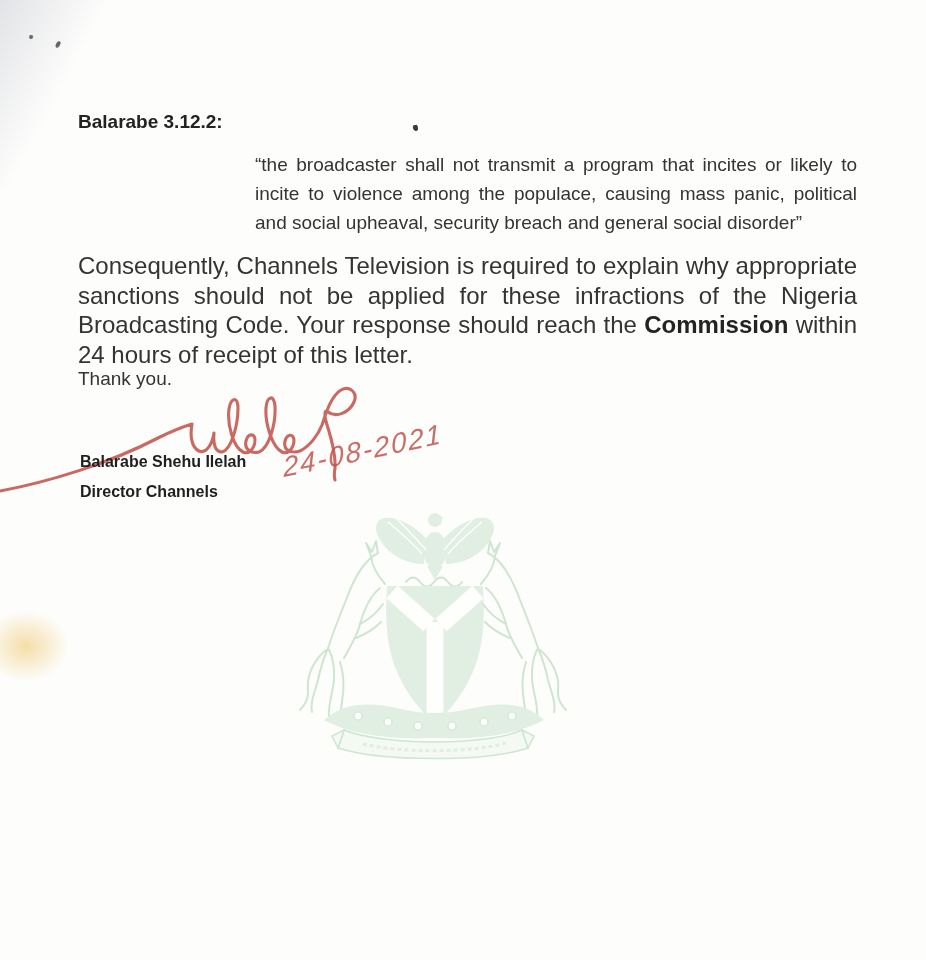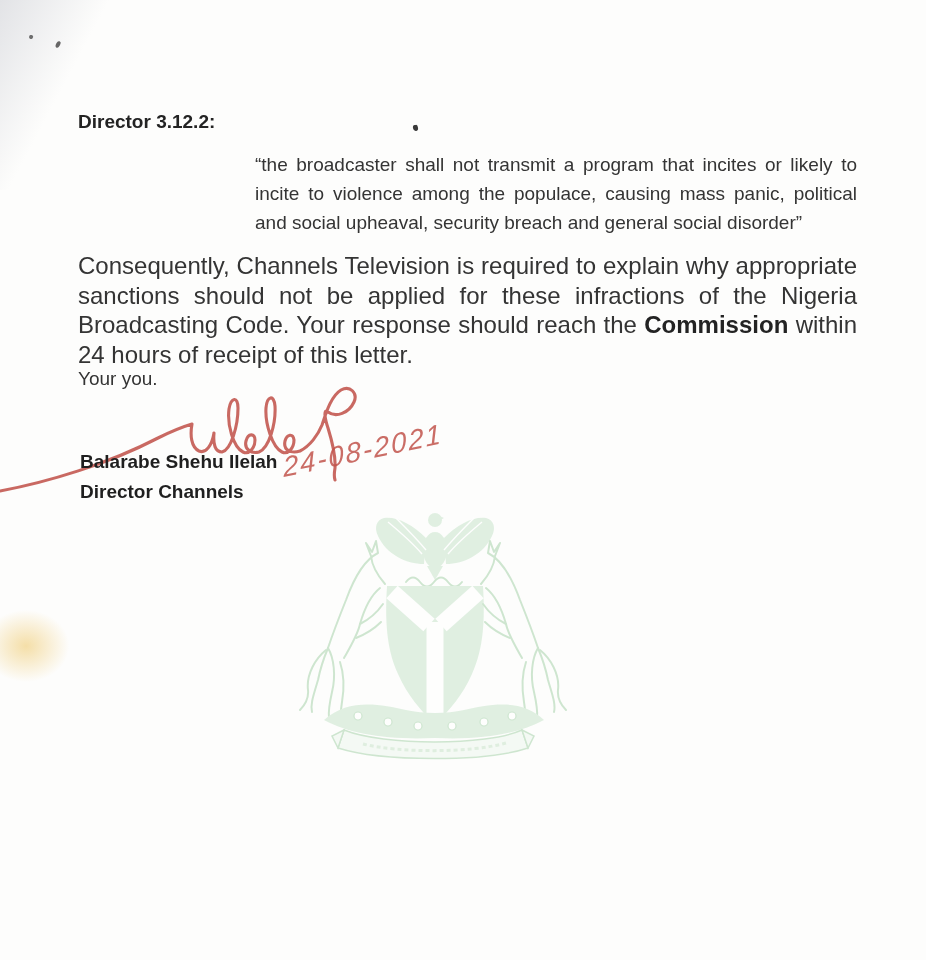--- a/index.html
+++ b/index.html
@@ -53,21 +53,21 @@
     position:absolute;left:78px;top:251px;width:779px;
     font-size:24px;line-height:29.5px;text-align:justify;
   }
   .para b{color:var(--text-bold);}
   .closing{
     position:absolute;left:78px;top:364px;
     font-size:19px;line-height:29px;
   }
   .sig-name-block{
     position:absolute;left:80px;top:447px;
-    font-size:19px;line-height:30px;font-weight:700;color:#1f1f1f;
+    font-size:16px;line-height:30px;font-weight:700;color:#1f1f1f;
   }
   .sig-svg{position:absolute;left:0;top:375px;width:470px;height:140px;}
   .sig-path{fill:none;stroke:var(--ink);stroke-width:3.1;stroke-linecap:round;stroke-linejoin:round;opacity:.88;}
   .hand-date{
     position:absolute;left:283px;top:452px;width:180px;
     font-size:28px;font-style:italic;letter-spacing:2px;
     color:var(--ink);opacity:.85;
     transform:rotate(-12deg) skewX(-8deg);
     transform-origin:left center;
     white-space:nowrap;
@@ -84,29 +84,29 @@
 
 <div id="page">
 
   <div class="corner-shade"></div>
   <div class="speck s1"></div>
   <div class="speck s2"></div>
   <div class="speck s3"></div>
   <div class="stain"></div>
 
   <div class="section-row">
-    <div class="section-label">Director 3.12.2:</div>
+    <div class="section-label">Balarabe 3.12.2:</div>
     <div class="section-quote">“the broadcaster shall not transmit a program that incites or likely to incite to violence among the populace, causing mass panic, political and social upheaval, security breach and general social disorder”</div>
   </div>
 
   <div class="para">
     <span>Consequently, Channels Television is required to explain why appropriate sanctions should not be applied for these infractions of the Nigeria Broadcasting Code. Your response should reach the </span><b>Commission</b><span> within 24 hours of receipt of this letter.</span>
   </div>
 
-  <div class="closing">Your you.</div>
+  <div class="closing">Thank you.</div>
 
   <svg class="sig-svg" viewBox="0 0 470 140" aria-hidden="true">
     <path class="sig-path" d="
       M 0 116
       C 48 107, 108 89, 158 63
       C 172 56, 182 52, 192 49
       C 190 60, 191 72, 199 76
       C 206 79, 212 70, 214 58
       C 213 69, 215 77, 222 77
       C 231 75, 238 51, 238 33

